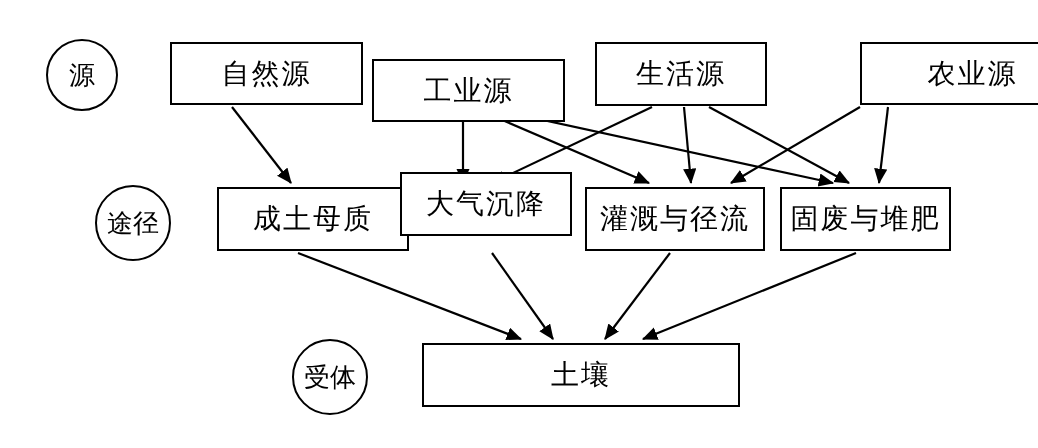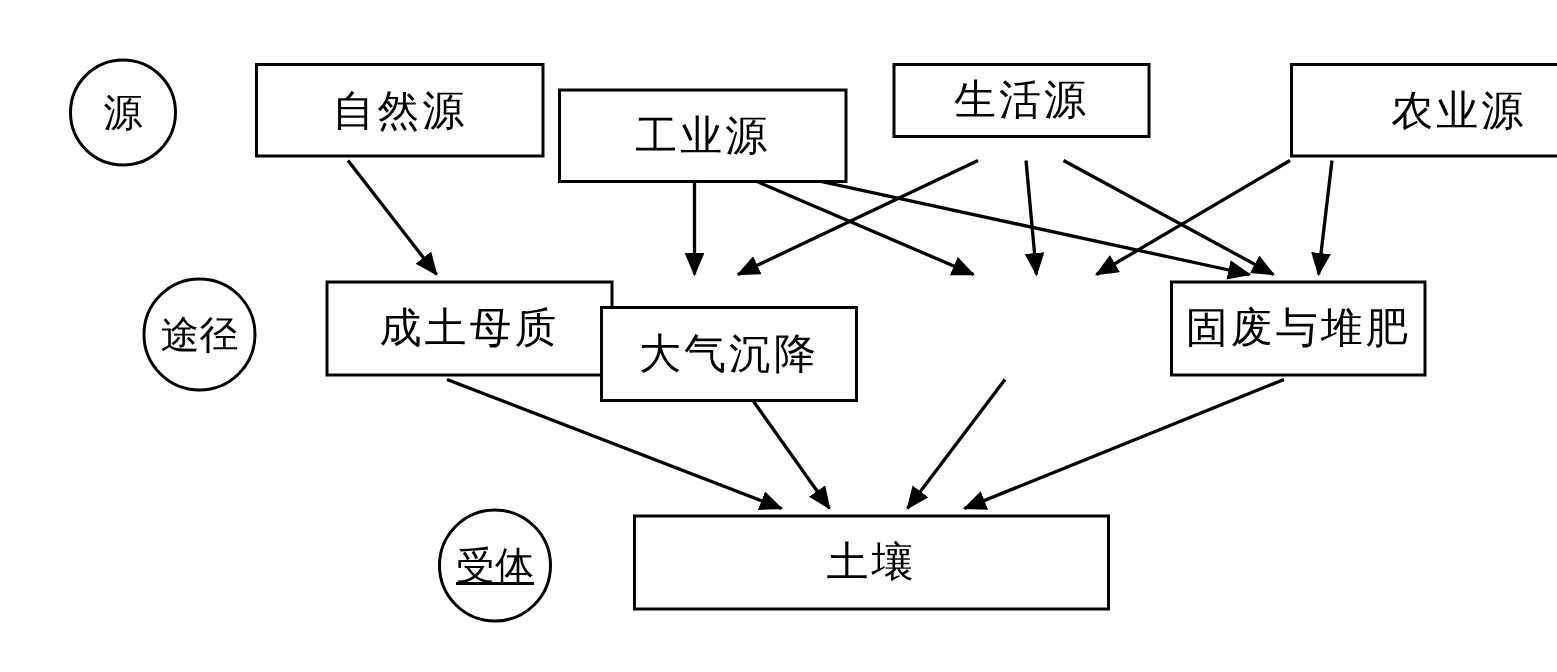--- a/index.html
+++ b/index.html
@@ -34,30 +34,30 @@
   }
   .circle {
     border-radius: 50%;
     font-size: 26px;
     letter-spacing: 0;
   }
   
   .c-source        { left: 46px;  top: 39px;  width: 72px;  height: 72px; }
   .b-natural       { left: 152px; top: 42px;  width: 193px; height: 63px; margin-left: 18px; }
   .b-industrial    { left: 372px; top: 42px;  width: 193px; height: 63px; margin-top: 17px; }
-  .b-domestic      { left: 595px; top: 42px;  width: 172px; height: 50px; }
+  .b-domestic      { left: 595px; top: 42px;  width: 172px; height: 64px; }
   .b-agricultural  { left: 860px; top: 42px;  width: 196px; height: 63px; padding-left: 29px; }
   
   .c-pathway       { left: 95px;  top: 185px; width: 76px;  height: 76px; }
   .b-parent        { left: 217px; top: 187px; width: 192px; height: 64px; }
-  .b-atmos         { left: 400px; top: 204px; width: 172px; height: 64px; }
+  .b-atmos         { left: 400px; top: 172px; width: 172px; height: 64px; }
   .b-irrigation    { left: 585px; top: 187px; width: 180px; height: 64px; }
   .b-solidwaste    { left: 780px; top: 187px; width: 171px; height: 64px; }
   
-  .c-receptor      { left: 292px; top: 339px; width: 76px;  height: 76px; text-decoration: underline; }
+  .c-receptor      { left: 292px; top: 339px; width: 76px;  height: 76px; }
   .b-soil          { left: 422px; top: 343px; width: 318px; height: 64px; }
 
   .edge { stroke: #000; stroke-width: 2.2; }
 </style>
 </head>
 <body>
 
 <div class="canvas">
 
   <svg class="arrow-layer" viewBox="0 0 1038 448" xmlns="http://www.w3.org/2000/svg">
@@ -85,18 +85,19 @@
 
   <div class="node circle c-source">源</div>
   <div class="node b-natural">自然源</div>
   <div class="node b-industrial">工业源</div>
   <div class="node b-domestic">生活源</div>
   <div class="node b-agricultural">农业源</div>
 
   <div class="node circle c-pathway">途径</div>
   <div class="node b-parent">成土母质</div>
   <div class="node b-atmos">大气沉降</div>
+  <div class="node b-irrigation">灌溉与径流</div>
   <div class="node b-solidwaste">固废与堆肥</div>
 
   <div class="node circle c-receptor">受体</div>
   <div class="node b-soil">土壤</div>
 
 </div>
 
 </body></html>

